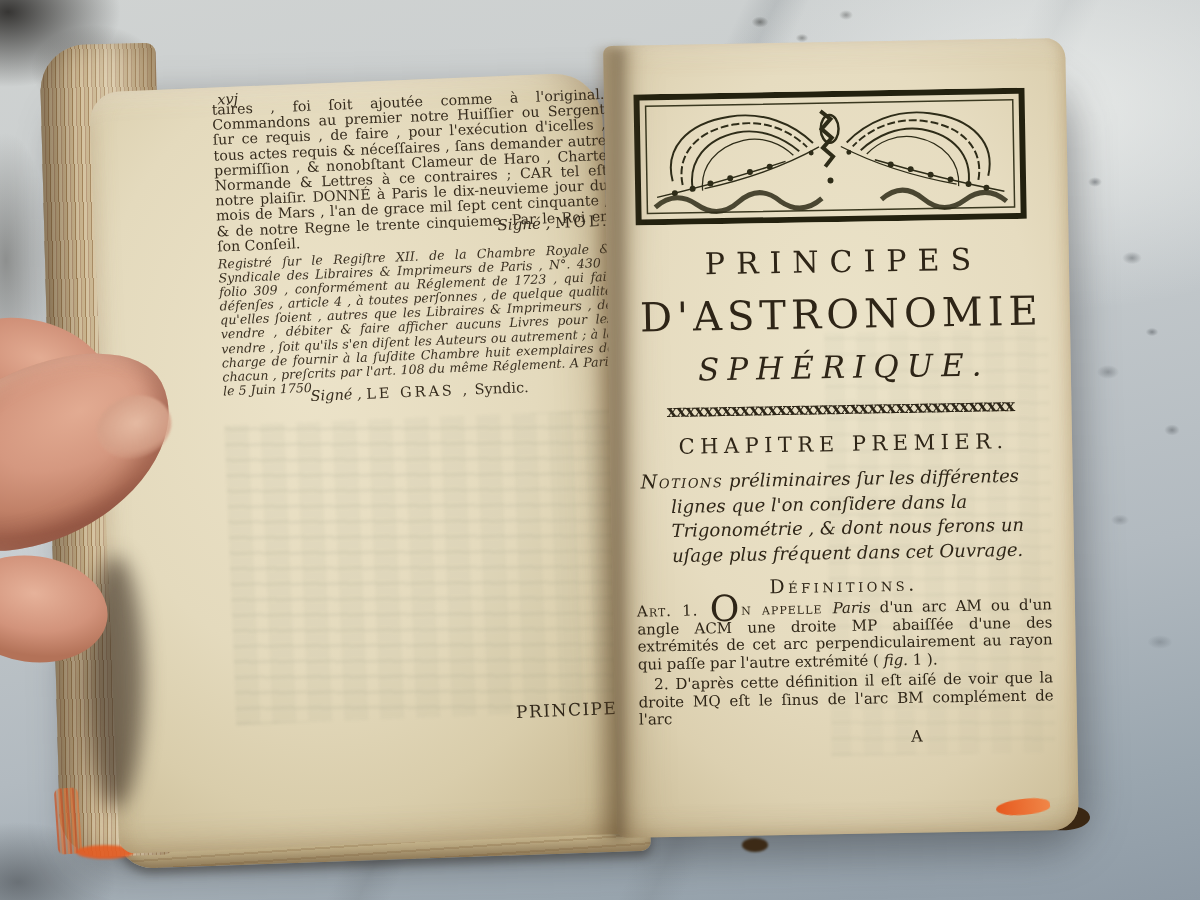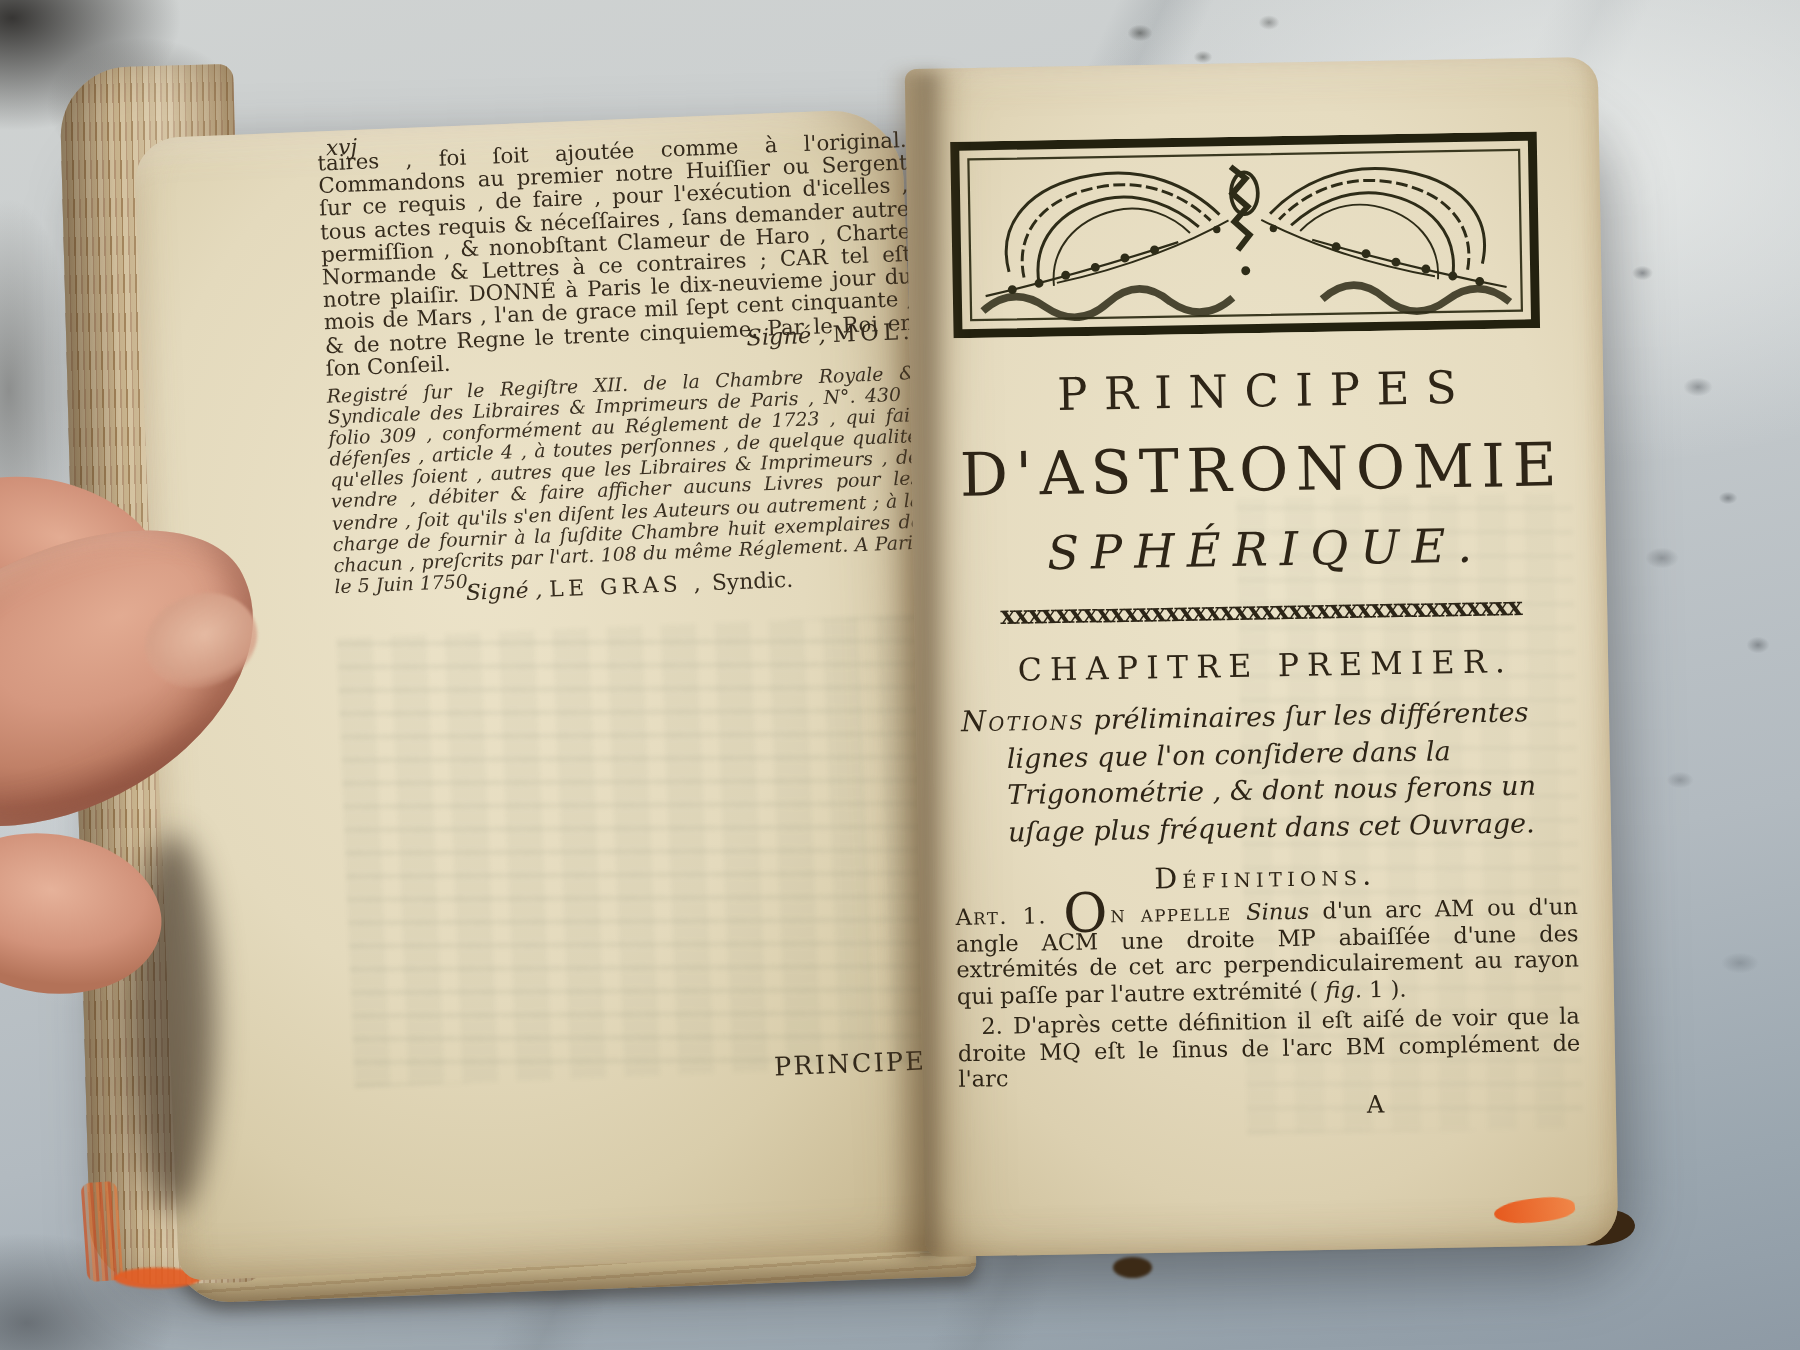--- a/index.html
+++ b/index.html
@@ -242,21 +242,21 @@
 
     <div class="intro">
       <span class="intro-lead">Notions</span><span> préliminaires ſur les différentes lignes que l'on conſidere dans la Trigonométrie , &amp; dont nous ferons un uſage plus fréquent dans cet Ouvrage.</span>
     </div>
 
     <div class="t-center defs">Définitions.</div>
 
     <div class="bodytext">
       <p>
         <span class="sc">Art. 1.</span>
-        <span class="dropcap">O</span><span class="sc">n appelle </span><i>Sinus</i><span> d'un arc AM ou d'un angle ACM une droite MP abaiſſée d'une des extrémités de cet arc perpendiculairement au rayon qui paſſe par l'autre extrémité ( </span><i>fig.</i><span> 1 ).</span>
+        <span class="dropcap">O</span><span class="sc">n appelle </span><i>Paris</i><span> d'un arc AM ou d'un angle ACM une droite MP abaiſſée d'une des extrémités de cet arc perpendiculairement au rayon qui paſſe par l'autre extrémité ( </span><i>fig.</i><span> 1 ).</span>
       </p>
       <p class="art2">2. D'après cette définition il eſt aiſé de voir que la droite MQ eſt le ſinus de l'arc BM complément de l'arc</p>
     </div>
 
     <div class="sigmark">A</div>
   </div>
 
   <div class="gutter-shadow"></div>
   <div class="orange-spot-right"></div>
 

